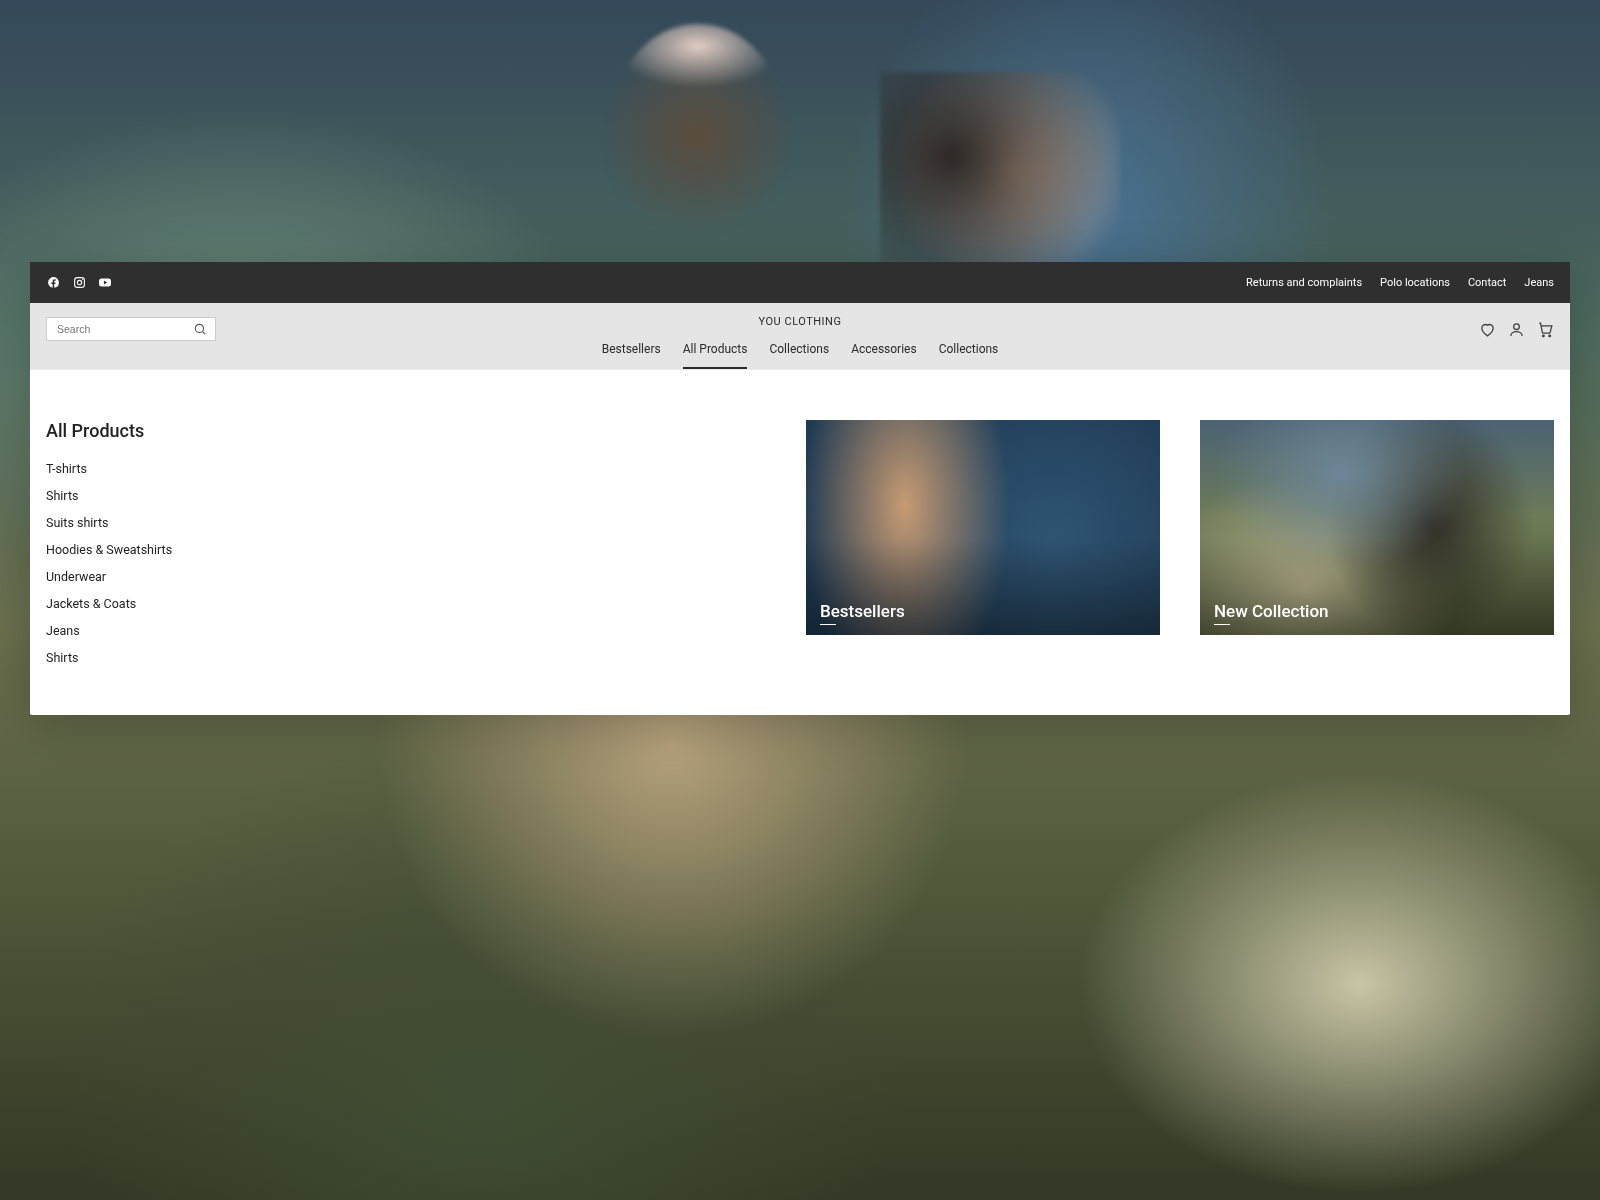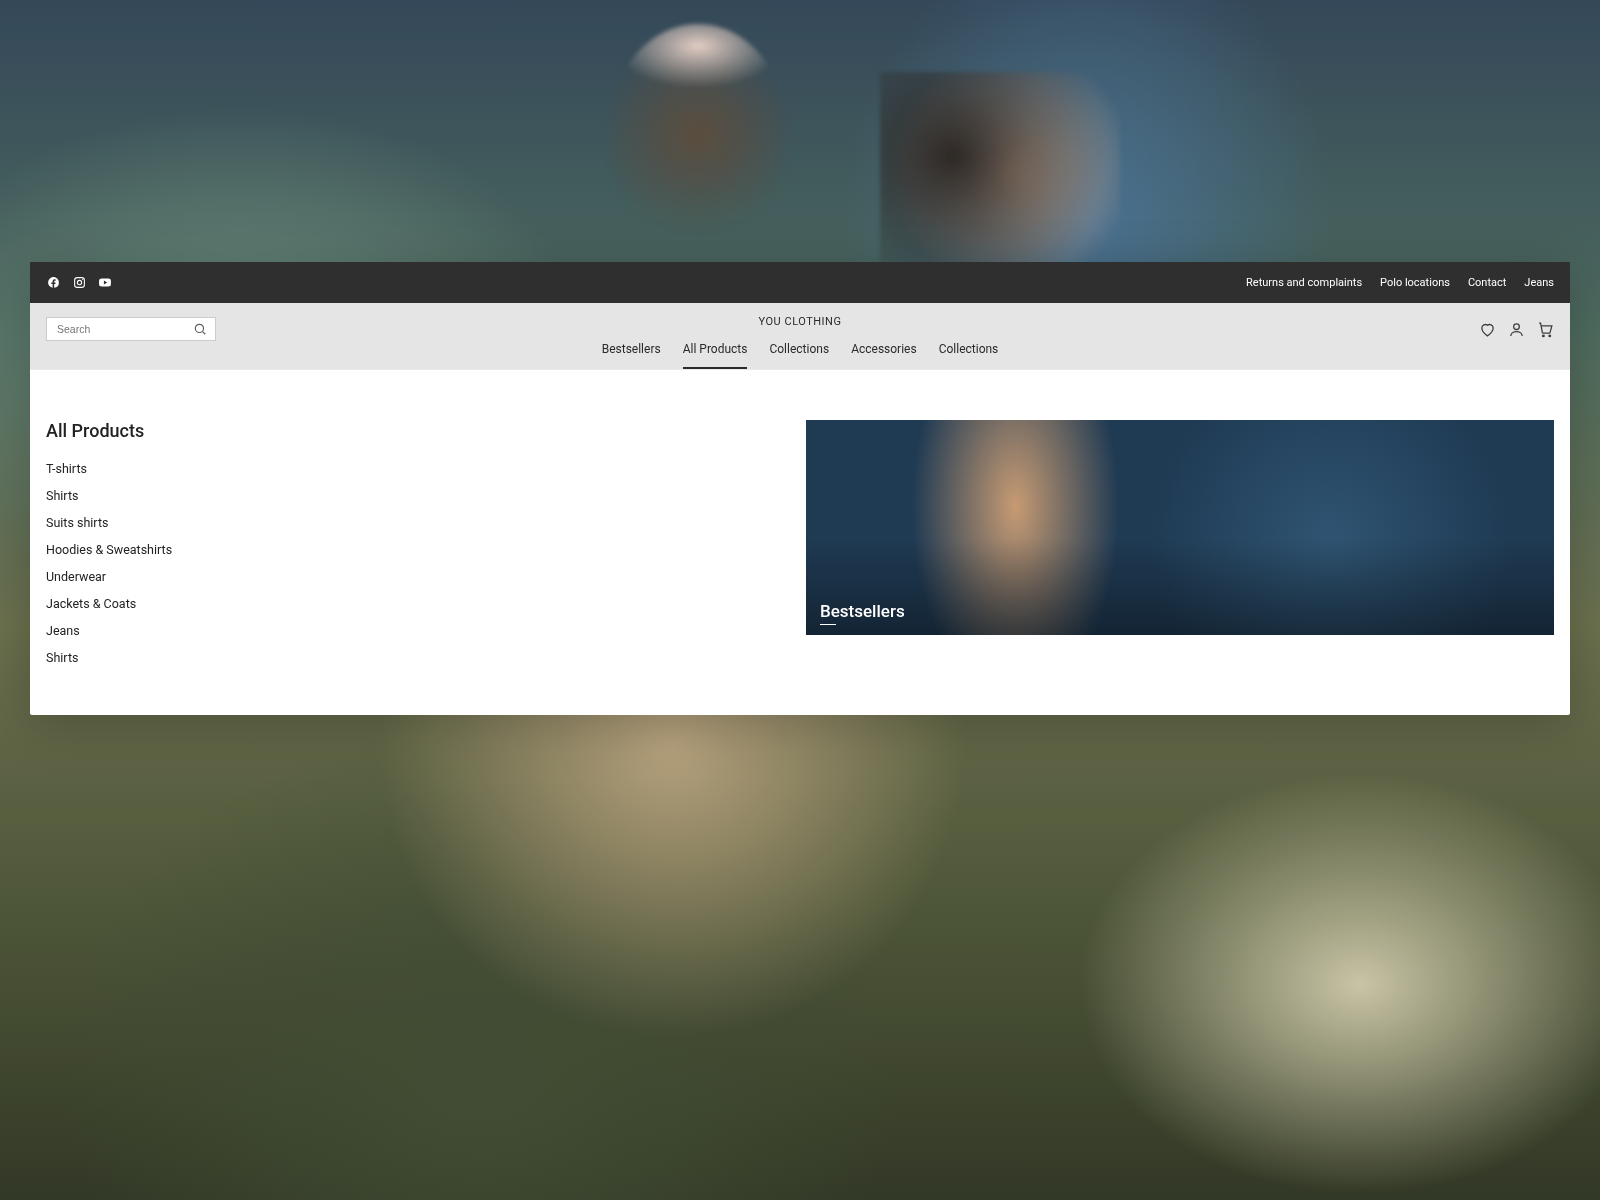--- a/index.html
+++ b/index.html
@@ -243,16 +243,22 @@
       </div>
     </div>
 
     <div class="mega-right">
       <div class="card">
         <div class="imgfill img-bestsellers"></div>
         <div class="overlay-grad"></div>
         <div class="label">Bestsellers</div>
         <div class="rule"></div>
       </div>
+      <div class="card">
+        <div class="imgfill img-collection"></div>
+        <div class="overlay-grad"></div>
+        <div class="label">New Collection</div>
+        <div class="rule"></div>
+      </div>
     </div>
   </div>
 
 </div>
 
 </body></html>

